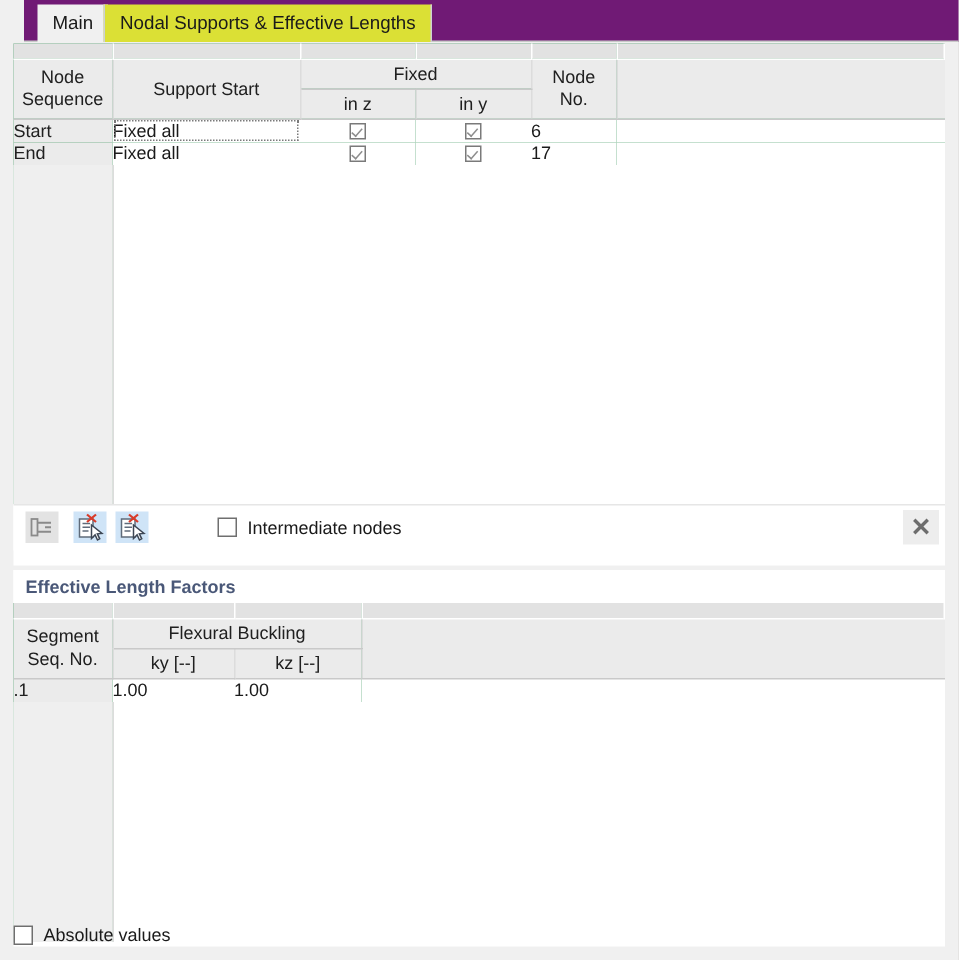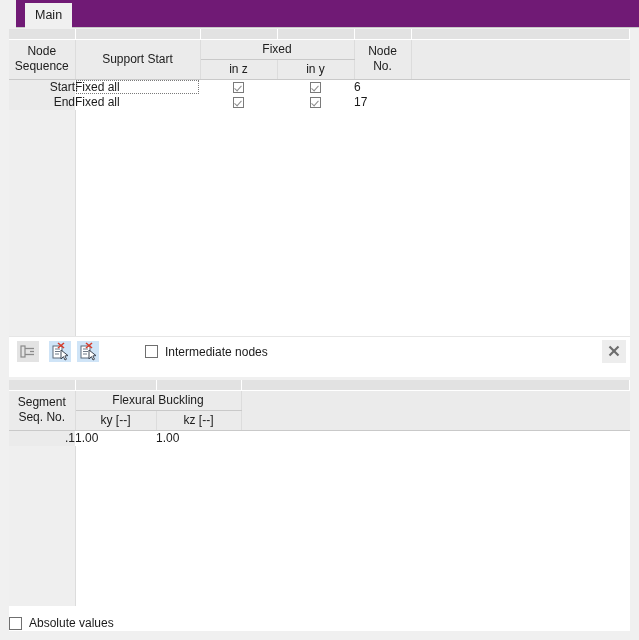--- a/index.html
+++ b/index.html
@@ -109,21 +109,21 @@
     border-bottom: 1px solid #c9c9c9;
     font-size: 12px;
     color: #202020;
     line-height: 15px;
     padding: 2px 0;
   }
   .hdr td.last { border-right: 0; }
 
   .rowhdr {
     background: #ebebeb;
-    text-align: right;
+    text-align: left;
     border-right: 1px solid #c9c9c9;
     border-bottom: 1px solid #e6e6e6;
     color: #202020;
   }
 
   .cell {
     background: #ffffff;
     border-right: 1px solid #e6e6e6;
     border-bottom: 1px solid #ededed;
     height: 15px;
@@ -250,20 +250,21 @@
     bottom: 10px;
   }
 </style>
 </head>
 <body>
 
 <div id="app">
 
   <div class="tabstrip">
     <div class="tab tab-main">Main</div>
+    <div class="tab tab-active">Nodal Supports &amp; Effective Lengths</div>
   </div>
 
   <div class="panel-area" style="top:29px; height:348px;">
 
 
     <table class="grid">
       <colgroup>
         <col style="width:66px">
         <col style="width:125px">
         <col style="width:77px">
@@ -379,20 +380,21 @@
         <svg width="14" height="14" viewBox="0 0 14 14">
           <line x1="2.5" y1="2.5" x2="11.5" y2="11.5" stroke="#6d6d6d" stroke-width="2.2"></line>
           <line x1="11.5" y1="2.5" x2="2.5" y2="11.5" stroke="#6d6d6d" stroke-width="2.2"></line>
         </svg>
       </div>
     </div>
   </div>
 
   <div class="panel-area" style="top:380px; height:251px;">
 
+    <div class="section-title">Effective Length Factors</div>
 
     <table class="grid">
       <colgroup>
         <col style="width:66px">
         <col style="width:81px">
         <col style="width:85px">
         <col>
       </colgroup>
 
       <tbody>

